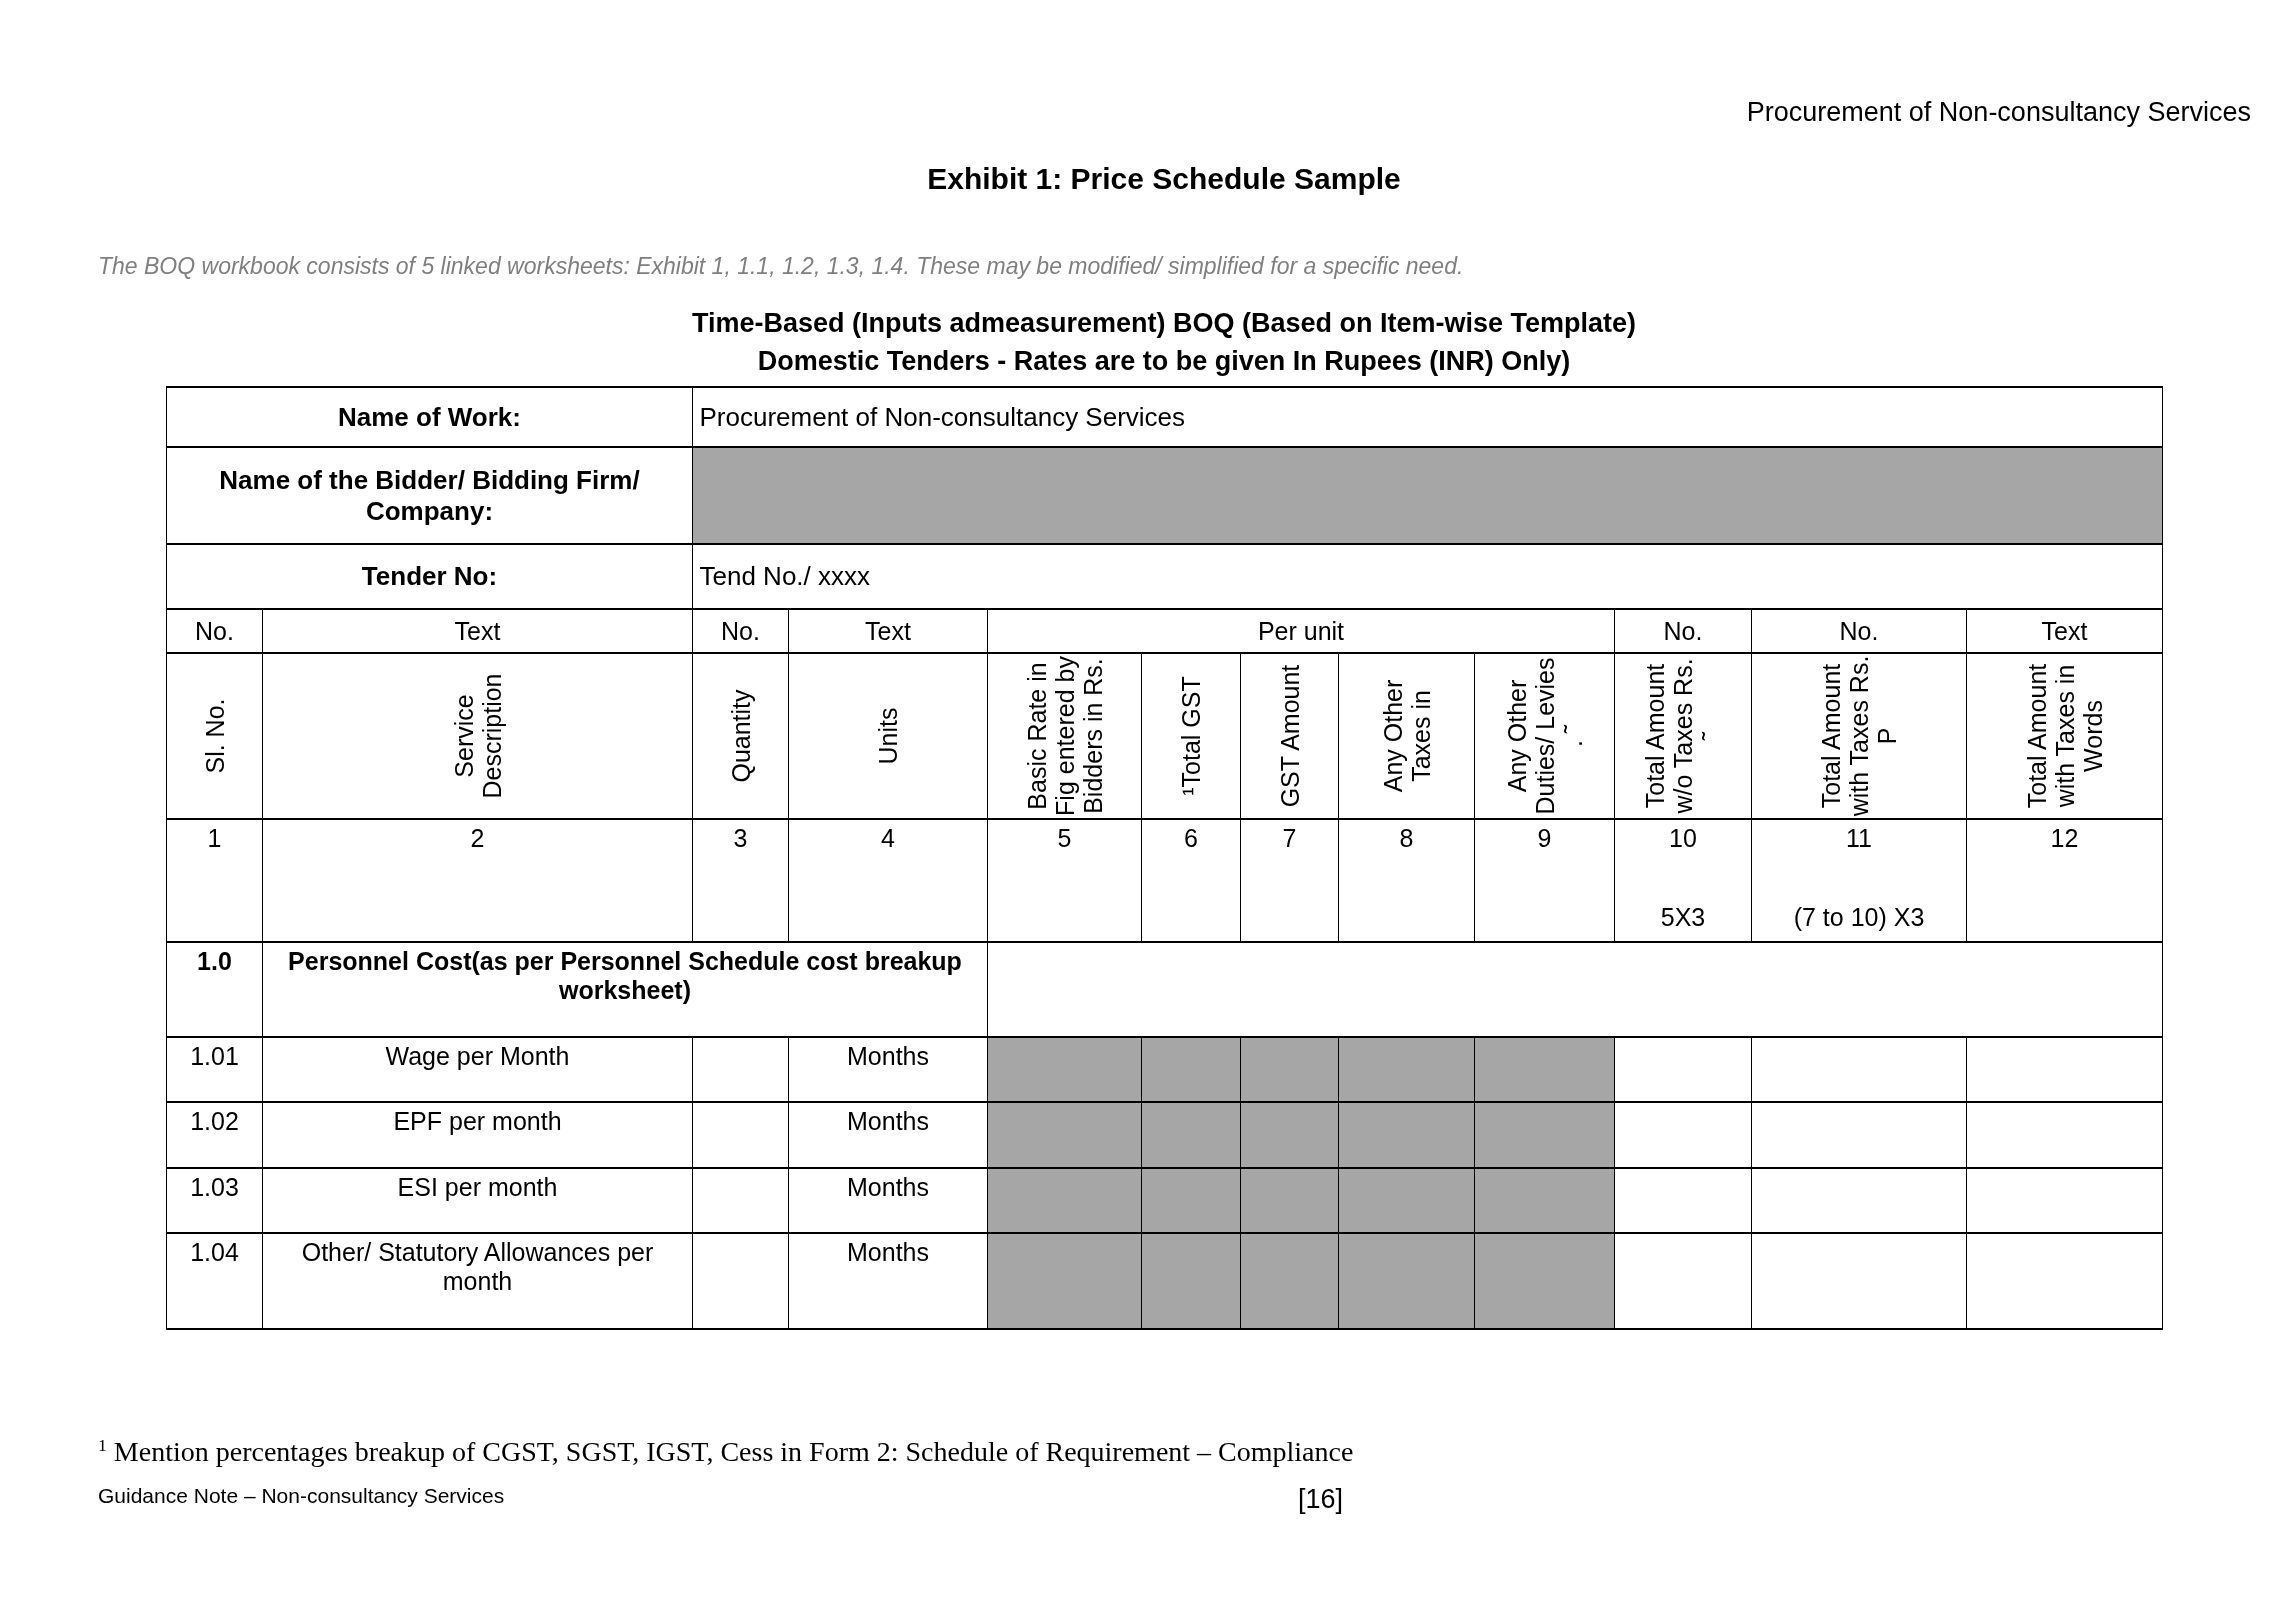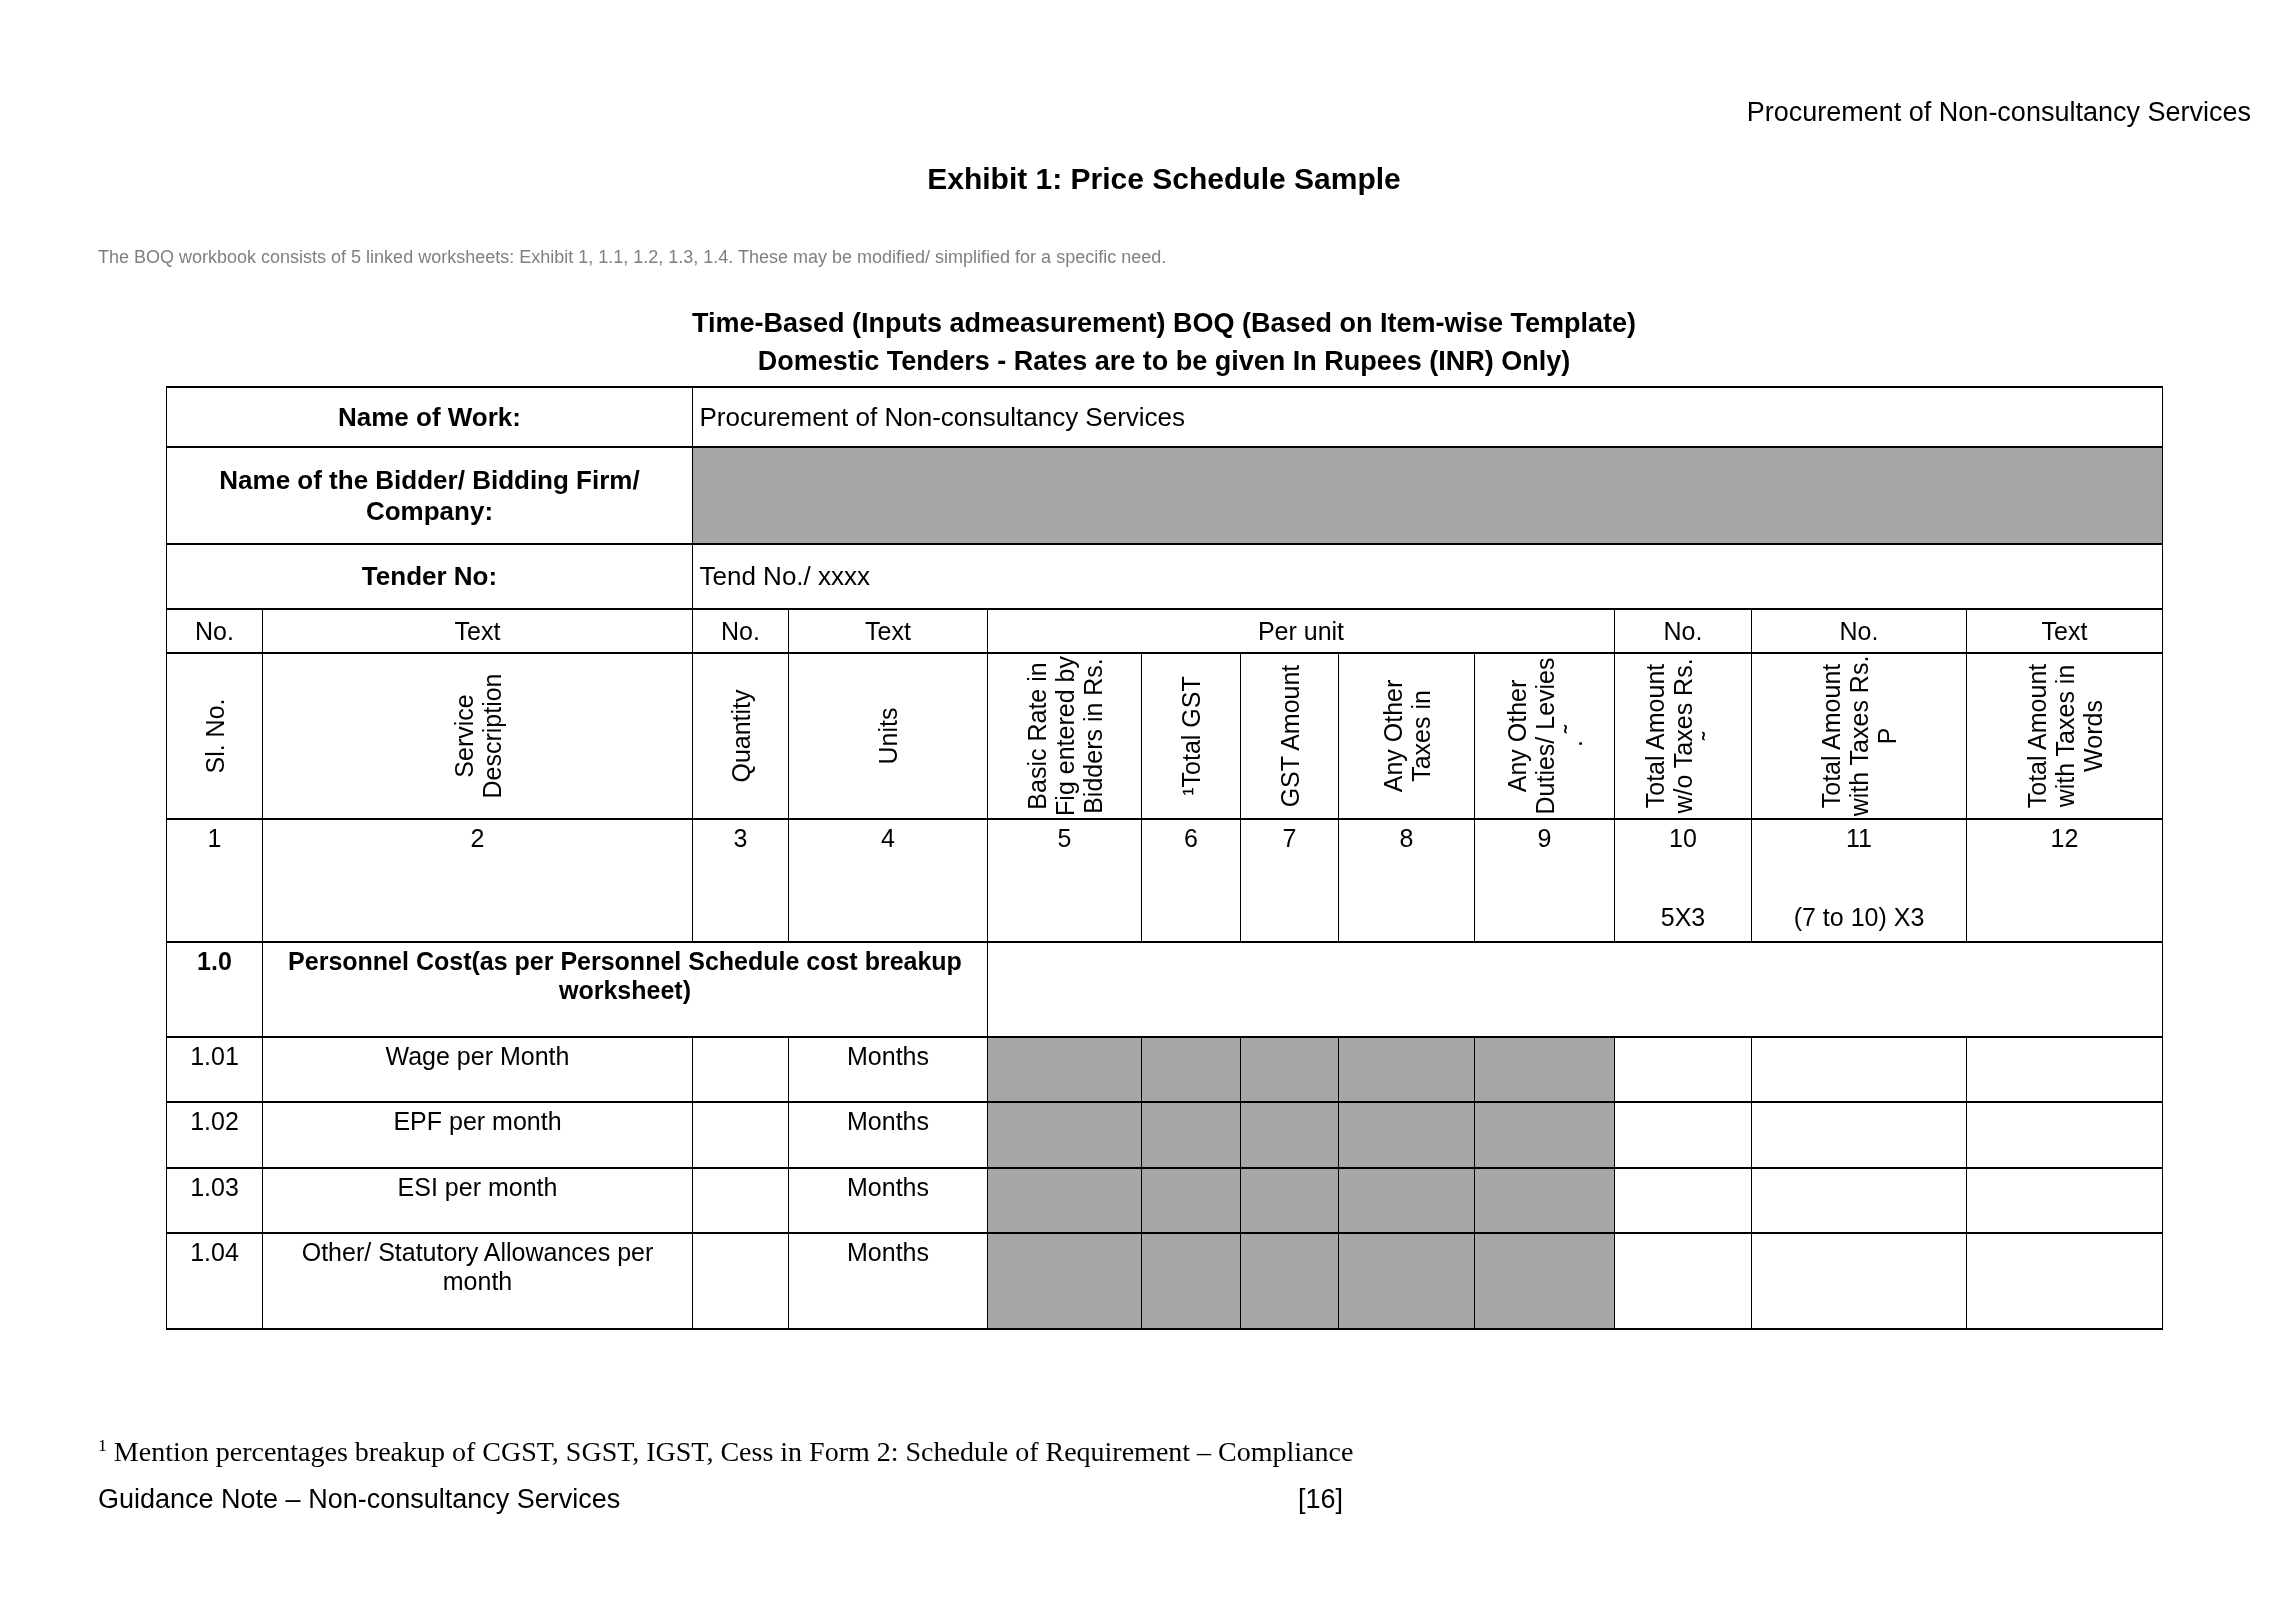--- a/index.html
+++ b/index.html
@@ -15,22 +15,22 @@
   }
   .hdr-right{
     position:absolute; top:97px; right:77px;
     font-size:27px;
   }
   .doc-title{
     position:absolute; top:162px; left:0; width:100%;
     text-align:center; font-weight:bold; font-size:30px;
   }
   .intro-note{
-    position:absolute; top:247px; left:98px; width:2127px;
-    font-size:18px; color:#7f7f7f;
+    position:absolute; top:253px; left:98px; width:2127px;
+    font-size:23px; font-style:italic; color:#7f7f7f;
   }
   .subtitle{
     position:absolute; left:0; width:100%;
     text-align:center; font-weight:bold; font-size:27px;
   }
   .subtitle.l1{top:308px;}
   .subtitle.l2{top:346px;}
 
   table.boq{
     position:absolute; left:166px; top:386px;
@@ -62,21 +62,21 @@
   tr.catrow td{ font-weight:bold; }
   td.unitcell{ text-align:center; vertical-align:top; padding-top:10.5px; }
 
   .footnote{
     position:absolute; top:1435px; left:98px; width:2127px;
     font-family:"Liberation Serif", serif; font-size:28px;
   }
   .footnote sup{ font-size:17.7px; }
   .footer-left{
     position:absolute; top:1484px; left:98px;
-    font-size:27px;
+    font-size:21px;
   }
   .footer-page{
     position:absolute; top:1484px; left:1298px;
     font-size:27px;
   }
 </style>
 </head>
 <body>
 
 <div class="page">

